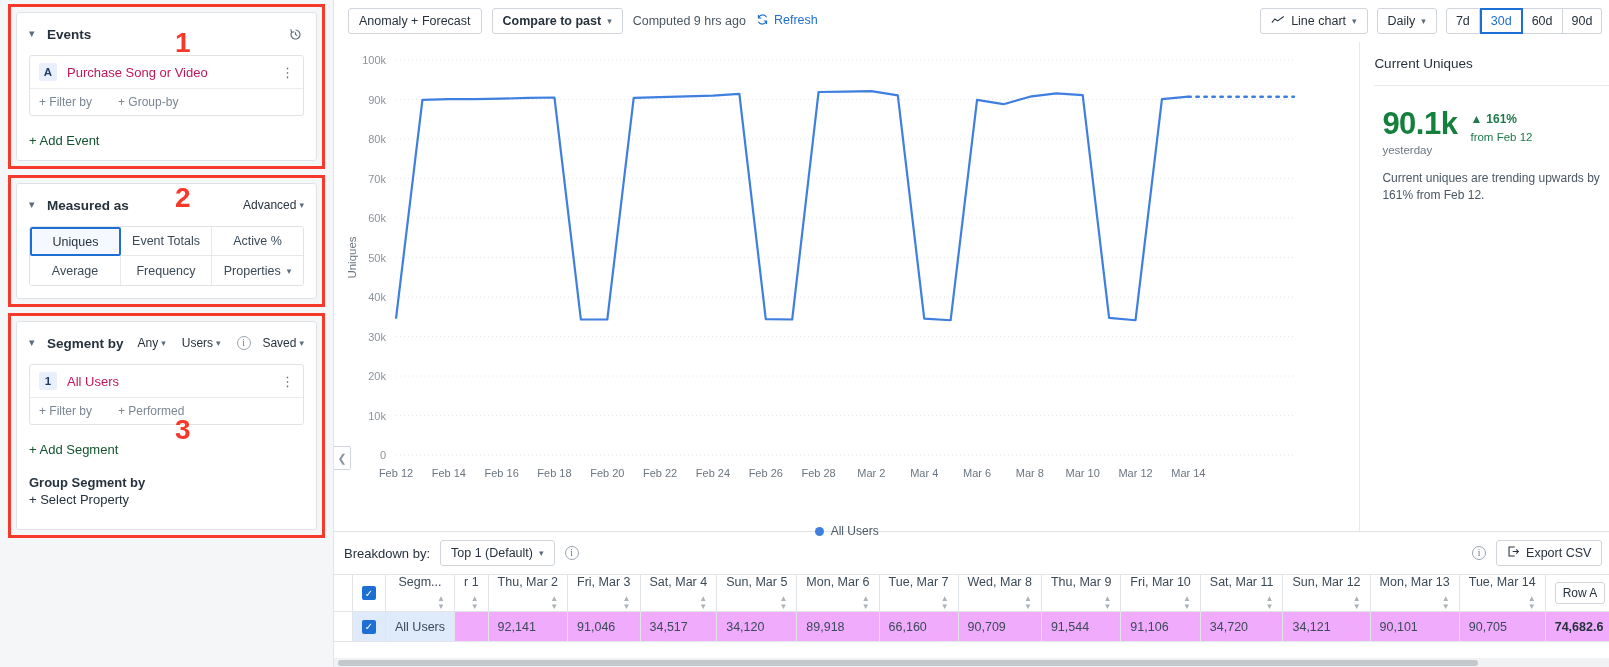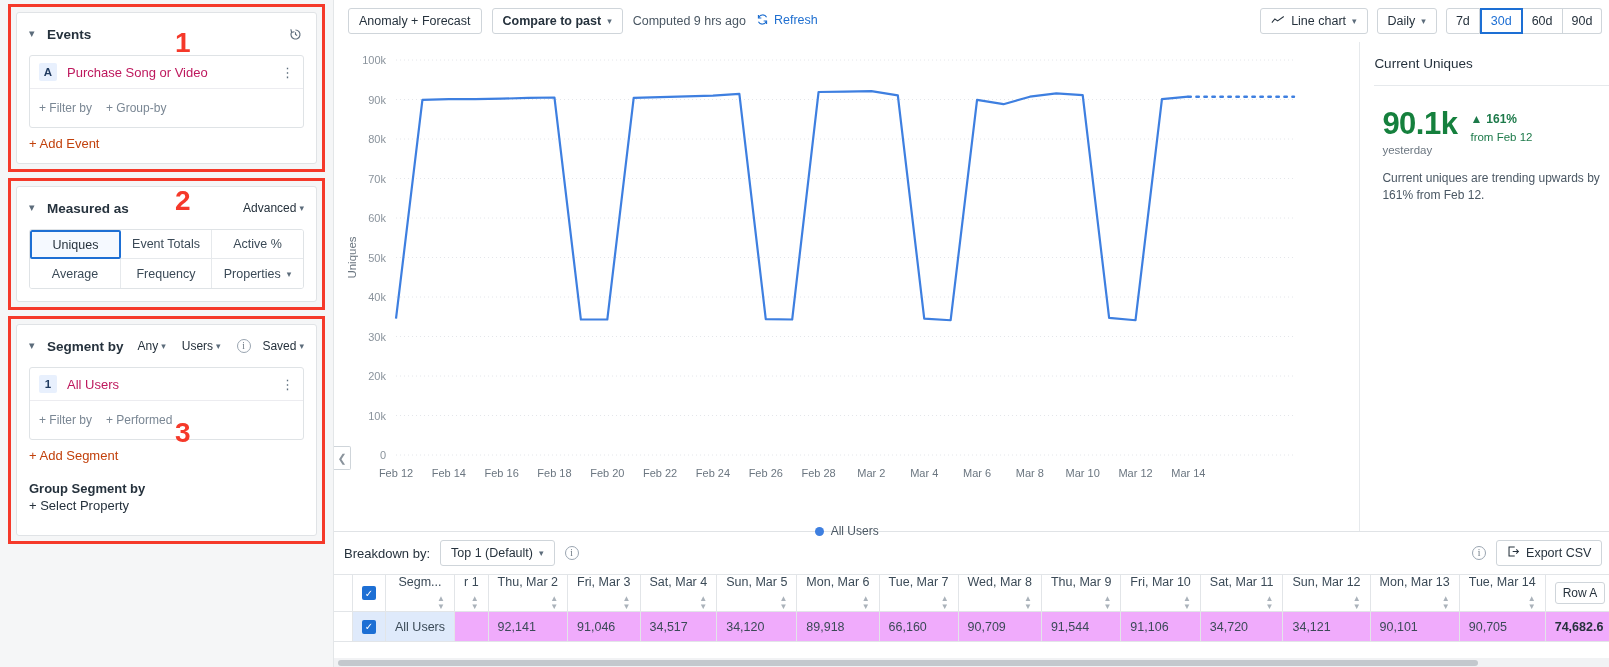--- a/index.html
+++ b/index.html
@@ -82,28 +82,28 @@
   .badge {
     width: 18px; height: 18px; border-radius: 2px;
     background: #e8f0fd; color: #1f3a5f;
     font-size: 11.5px; font-weight: 700;
     display:flex; align-items:center; justify-content:center;
   }
   .entity-name { font-size: 13px; color:#be185d; }
   .kebab { margin-left:auto; color:#5c6c7b; font-size: 13px; letter-spacing:0; cursor:pointer; line-height:1;}
   .entity-sub {
     border-top: 1px solid #ececf0;
-    padding: 12px 9px;
-    display: flex; gap: 14px;
+    padding: 6px 9px;
+    display: flex; gap: 26px;
   }
   .pill-link {
     font-size: 12px; color: #7a8794; cursor:pointer;
   }
   .add-link {
-    font-size: 13px; color: #c2410c; margin-top: 8px; cursor:pointer;
+    font-size: 13px; color: #14532d; margin-top: 17px; cursor:pointer;
   }
   .group-label { font-weight: 700; font-size: 13px; margin-top: 18px; }
   .sel-prop { font-size: 13px; margin-top: 2px; color:#26323d; cursor:pointer; }
 
   
   .mgrid {
     display: grid;
     grid-template-columns: 1fr 1fr 1fr;
     border: 1px solid #dfe3e6;
     border-radius: 3px;

